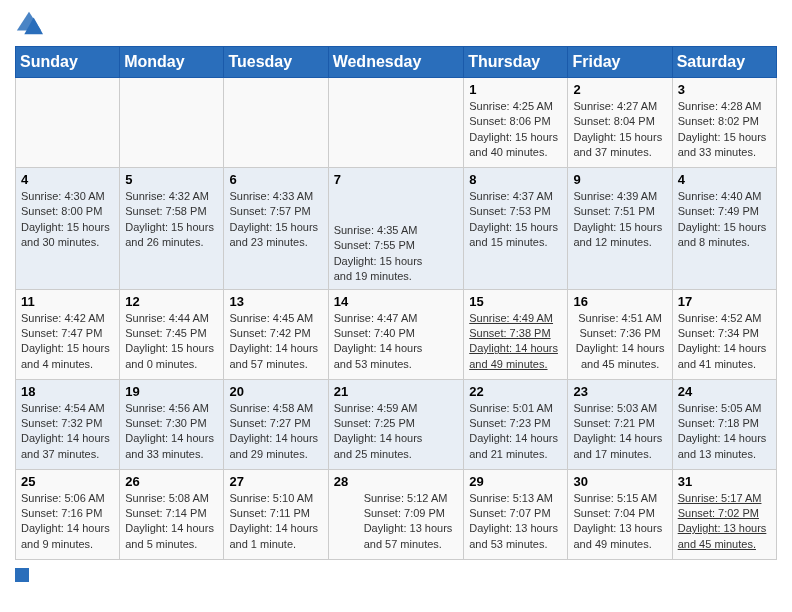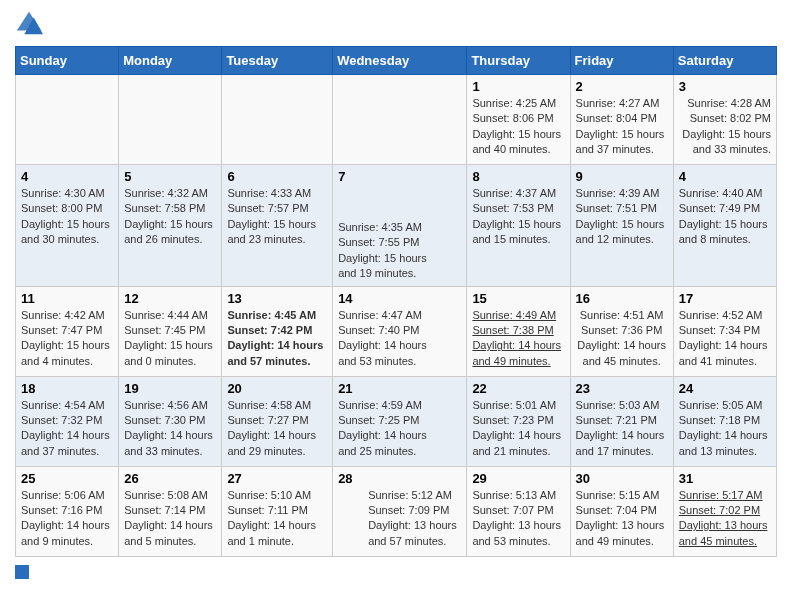--- a/index.html
+++ b/index.html
@@ -54,21 +54,21 @@
       font-size: 11px;
     }
     thead tr {
       background-color: #2a6ebb;
       color: #fff;
     }
     thead th {
       padding: 6px 4px;
       text-align: left;
       font-weight: bold;
-      font-size: 13px;
+      font-size: 16px;
       border: 1px solid #1a5aaa;
     }
     tbody tr {
       vertical-align: top;
     }
     tbody td {
       border: 1px solid #ccc;
       padding: 4px 5px;
       min-height: 80px;
       height: 90px;
@@ -155,21 +155,21 @@
           </td>
           <td>
             <span class="day-number">2</span>
             <div class="day-info" style="white-space: pre-line;">Sunrise: 4:27 AM
 Sunset: 8:04 PM
 Daylight: 15 hours
 and 37 minutes.</div>
           </td>
           <td>
             <span class="day-number">3</span>
-            <div class="day-info" style="white-space: pre-line; text-align: right;">Sunrise: 4:28 AM
+            <div class="day-info" style="white-space: pre-line;">Sunrise: 4:28 AM
 Sunset: 8:02 PM
 Daylight: 15 hours
 and 33 minutes.</div>
           </td>
         </tr>
         <tr>
           <td>
             <span class="day-number">4</span>
             <div class="day-info" style="white-space: pre-line;">Sunrise: 4:30 AM
 Sunset: 8:00 PM
@@ -229,21 +229,21 @@
           </td>
           <td>
             <span class="day-number">12</span>
             <div class="day-info" style="white-space: pre-line;">Sunrise: 4:44 AM
 Sunset: 7:45 PM
 Daylight: 15 hours
 and 0 minutes.</div>
           </td>
           <td>
             <span class="day-number">13</span>
-            <div class="day-info" style="white-space: pre-line; font-weight: bold;">Sunrise: 4:45 AM
+            <div class="day-info" style="white-space: pre-line;">Sunrise: 4:45 AM
 Sunset: 7:42 PM
 Daylight: 14 hours
 and 57 minutes.</div>
           </td>
           <td>
             <span class="day-number">14</span>
             <div class="day-info" style="white-space: pre-line;">Sunrise: 4:47 AM
 Sunset: 7:40 PM
 Daylight: 14 hours
 and 53 minutes.</div>

